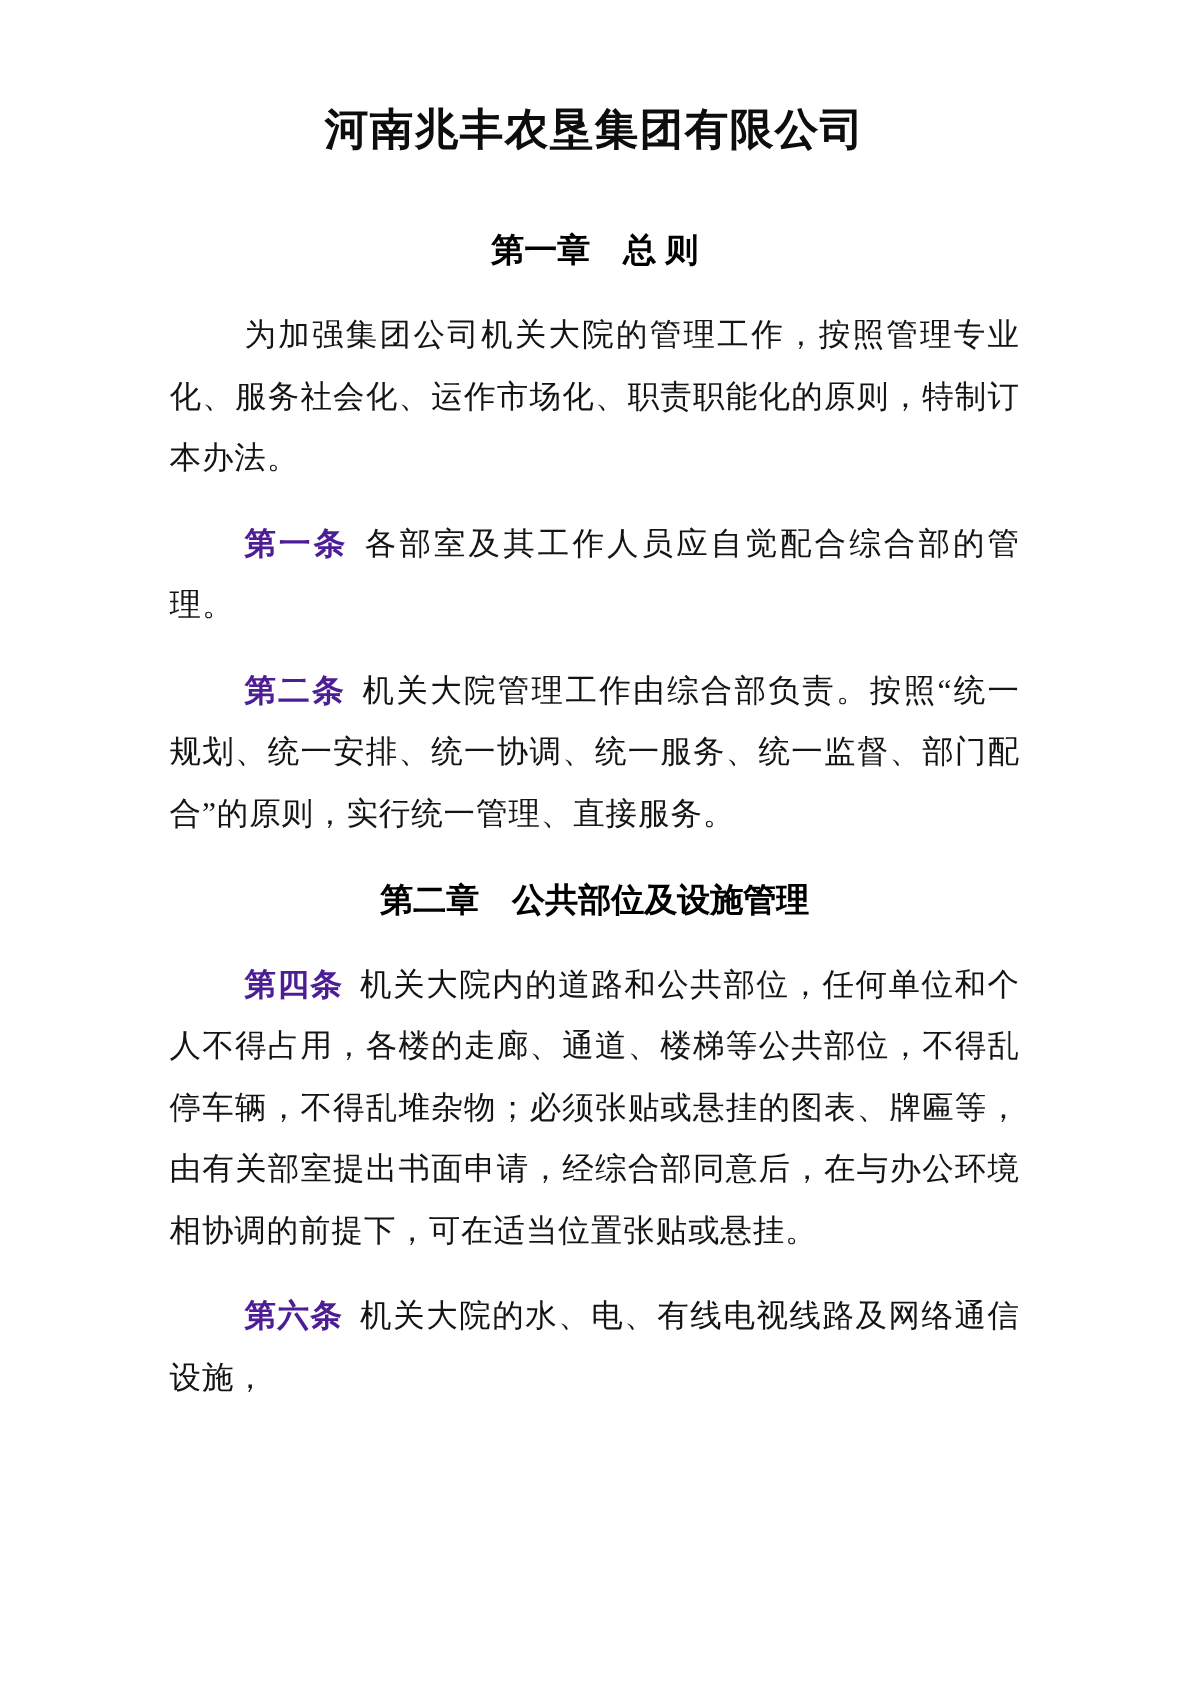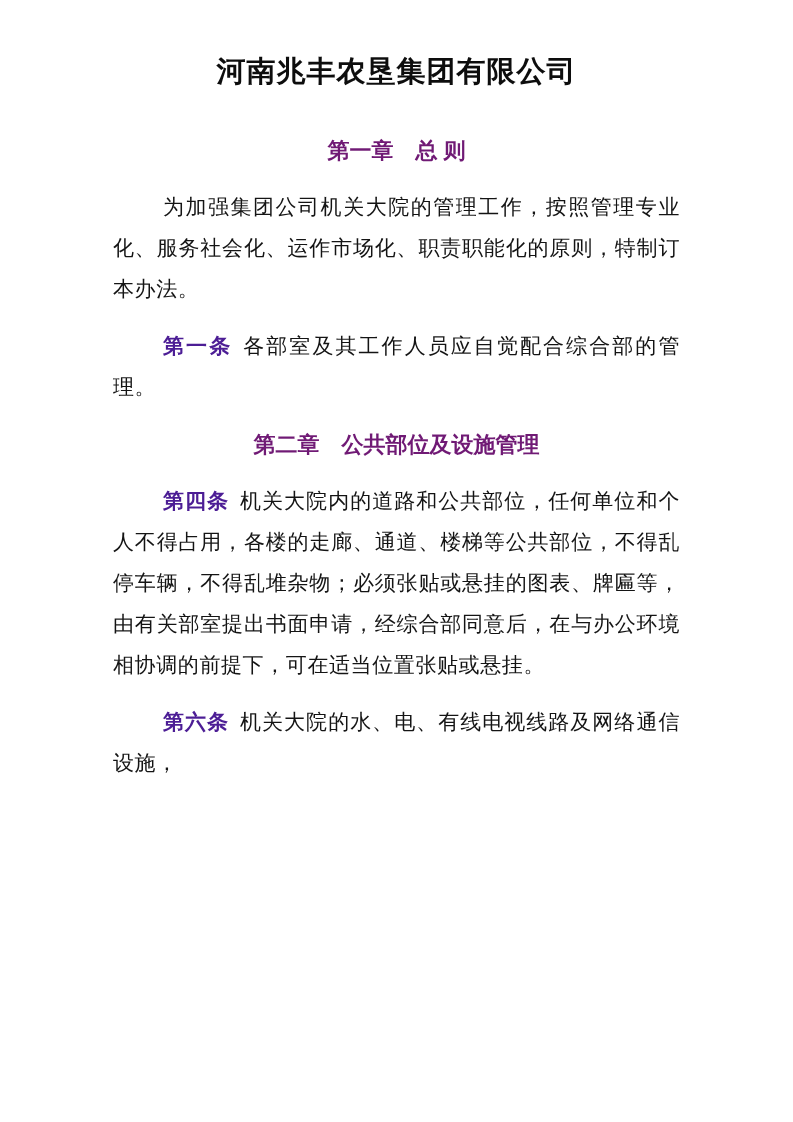--- a/index.html
+++ b/index.html
@@ -8,40 +8,40 @@
     background: #ffffff;
   }
   .page {
     position: relative;
     width: 793px;
     height: 1122px;
     margin: 0 auto;
     background: #ffffff;
     overflow: hidden;
     box-sizing: border-box;
-    padding: 52px 97px 0 97px;
+    padding: 68px 97px 0 97px;
     color: #111111;
   }
   .doc-title {
     text-align: center;
     font-family: "Liberation Serif", "DejaVu Serif", serif;
     font-weight: 700;
     font-size: 29px;
     line-height: 38px;
     letter-spacing: 1px;
     color: #0d0d0d;
   }
   .chapter {
     margin: 40px 0 0 0;
     text-align: center;
     font-family: "Liberation Sans", "DejaVu Sans", sans-serif;
     font-weight: 700;
     font-size: 22px;
     line-height: 41px;
-    color: #701a75;
+    color: #000000;
   }
   .chapter.inflow {
     margin: 12px;
   }
   .para {
     margin: 16px;
     font-family: "Liberation Serif", "DejaVu Serif", serif;
     font-size: 21px;
     line-height: 41px;
     letter-spacing: 0.6px;
@@ -63,20 +63,21 @@
   <header class="doc-title">
     <div>河南兆丰农垦集团有限公司</div>
   </header>
 
   <h2 class="chapter">第一章　总 则</h2>
 
   <p class="para"><span>为加强集团公司机关大院的管理工作，按照管理专业化、服务社会化、运作市场化、职责职能化的原则，特制订本办法。</span></p>
 
   <p class="para"><span class="clause-label">第一条</span><span>各部室及其工作人员应自觉配合综合部的管理。</span></p>
 
+  <p class="para"><span class="clause-label">第二条</span><span>机关大院管理工作由综合部负责。按照“统一规划、统一安排、统一协调、统一服务、统一监督、部门配合”的原则，实行统一管理、直接服务。</span></p>
 
 
   <h2 class="chapter inflow">第二章　公共部位及设施管理</h2>
 
   <p class="para"><span class="clause-label">第四条</span><span>机关大院内的道路和公共部位，任何单位和个人不得占用，各楼的走廊、通道、楼梯等公共部位，不得乱停车辆，不得乱堆杂物；必须张贴或悬挂的图表、牌匾等，由有关部室提出书面申请，经综合部同意后，在与办公环境相协调的前提下，可在适当位置张贴或悬挂。</span></p>
 
 
   <p class="para"><span class="clause-label">第六条</span><span>机关大院的水、电、有线电视线路及网络通信设施，</span></p>
 
 </div>

